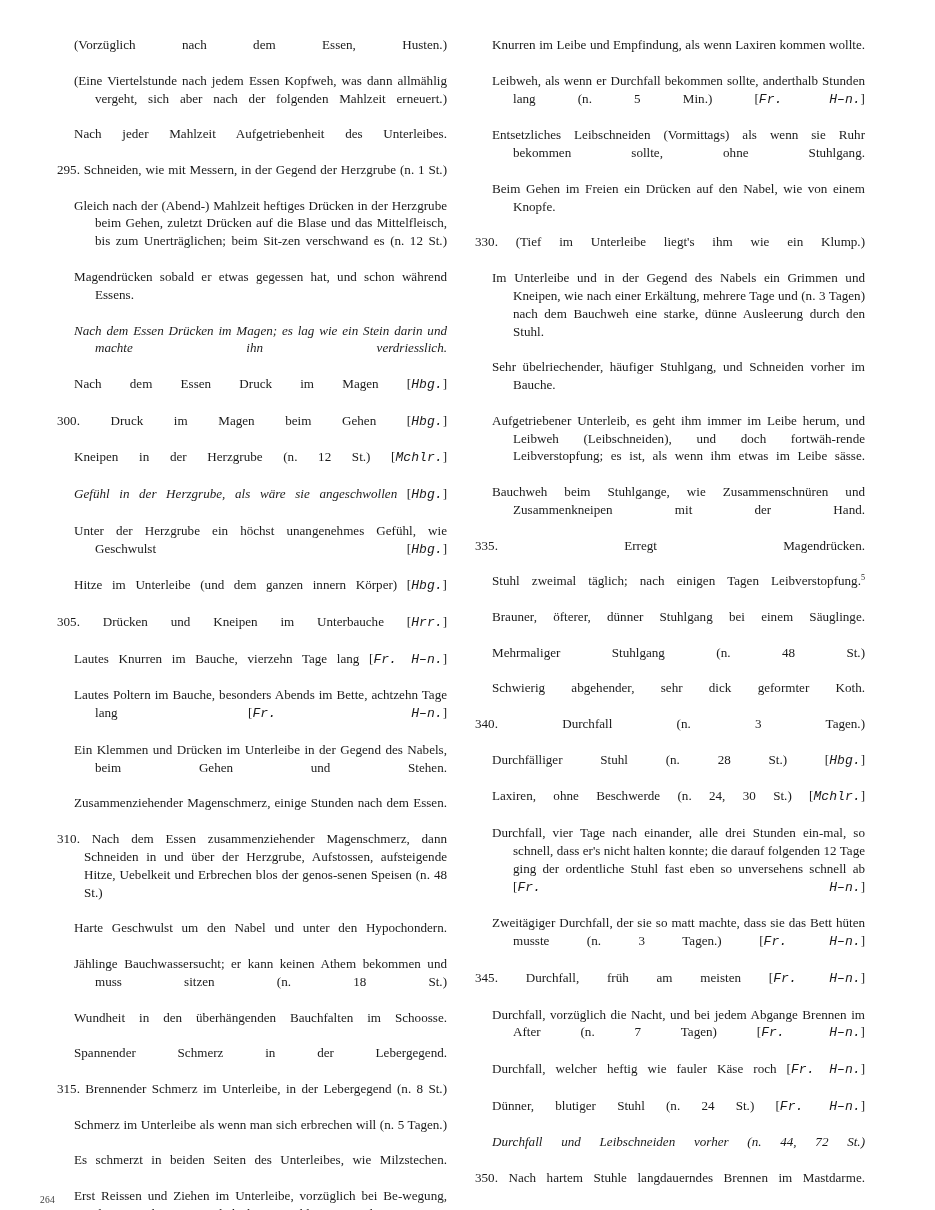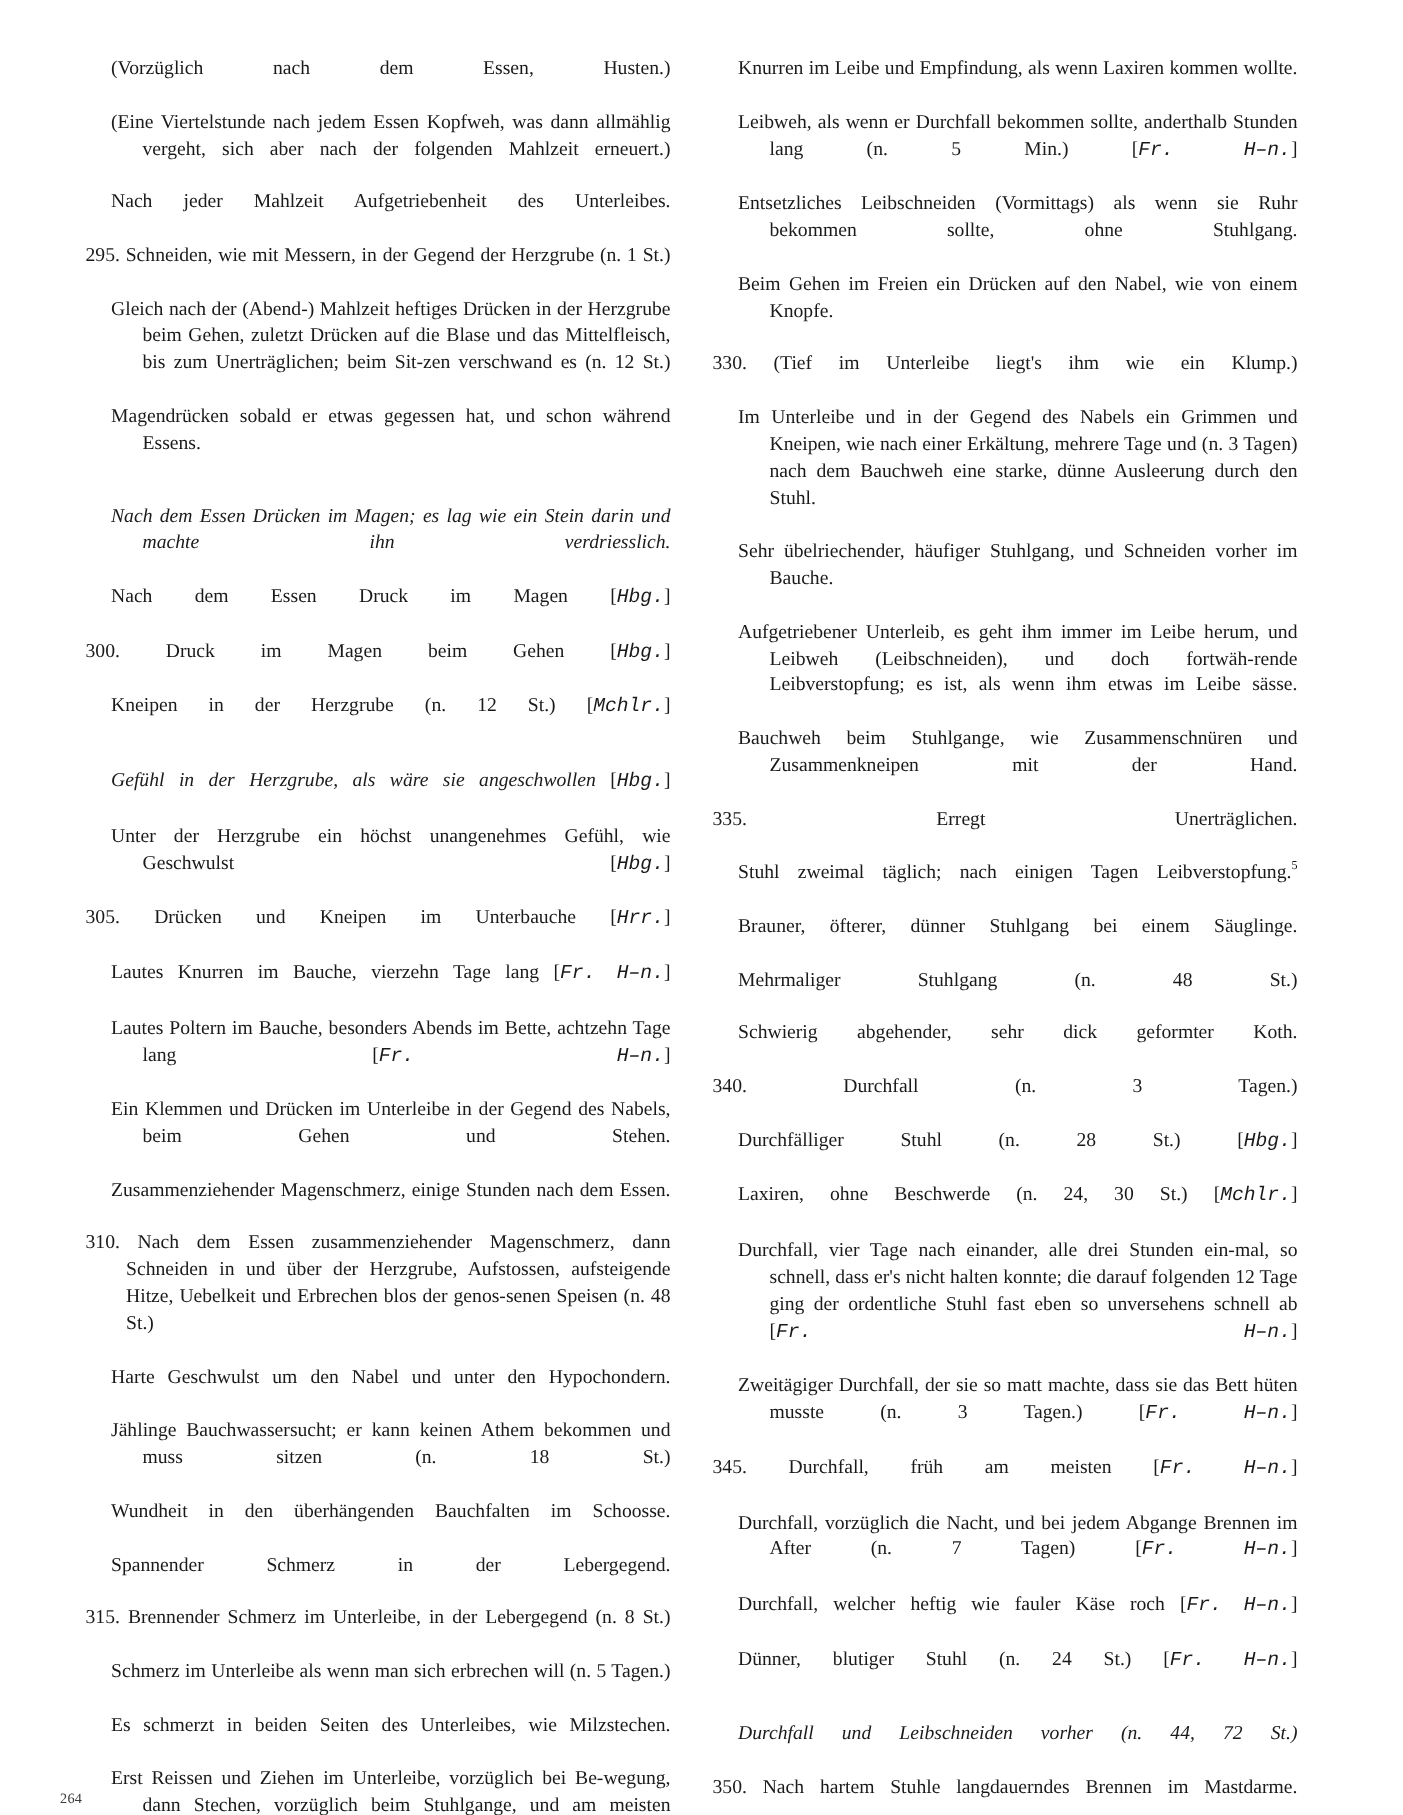--- a/index.html
+++ b/index.html
@@ -53,21 +53,20 @@
   .entry.numbered {
     padding-left: 27px;
     text-indent: -27px;
   }
   .entry.plain {
     padding-left: 38px;
     text-indent: -21px;
   }
   .entry.italic {
     font-style: italic;
-    margin-top: 13px;
   }
   .entry .src {
     font-style: italic;
     font-family: Liberation Mono, monospace;
   }
   .entry.italic .src {
     font-style: italic;
   }
   .entry .upright {
     font-style: normal;
@@ -111,20 +110,21 @@
         <p class="entry plain"><span>Nach jeder Mahlzeit Aufgetriebenheit des Unterleibes.</span></p>
         <p class="entry numbered"><span class="num">295. </span><span>Schneiden, wie mit Messern, in der Gegend der Herzgrube (n. 1 St.)</span></p>
         <p class="entry plain"><span>Gleich nach der (Abend-) Mahlzeit heftiges Drücken in der Herzgrube beim Gehen, zuletzt Drücken auf die Blase und das Mittelfleisch, bis zum Unerträglichen; beim Sit-zen verschwand es (n. 12 St.)</span></p>
         <p class="entry plain"><span>Magendrücken sobald er etwas gegessen hat, und schon während Essens.</span></p>
         <p class="entry plain italic"><span>Nach dem Essen Drücken im Magen; es lag wie ein Stein darin und machte ihn verdriesslich.</span></p>
         <p class="entry plain"><span>Nach dem Essen Druck im Magen</span><span class="upright"> [</span><span class="src">Hbg.</span><span class="upright">]</span></p>
         <p class="entry numbered"><span class="num">300. </span><span>Druck im Magen beim Gehen</span><span class="upright"> [</span><span class="src">Hbg.</span><span class="upright">]</span></p>
         <p class="entry plain"><span>Kneipen in der Herzgrube (n. 12 St.)</span><span class="upright"> [</span><span class="src">Mchlr.</span><span class="upright">]</span></p>
         <p class="entry plain italic"><span>Gefühl in der Herzgrube, als wäre sie angeschwollen</span><span class="upright"> [</span><span class="src">Hbg.</span><span class="upright">]</span></p>
         <p class="entry plain"><span>Unter der Herzgrube ein höchst unangenehmes Gefühl, wie Geschwulst</span><span class="upright"> [</span><span class="src">Hbg.</span><span class="upright">]</span></p>
+        <p class="entry plain"><span>Hitze im Unterleibe (und dem ganzen innern Körper)</span><span class="upright"> [</span><span class="src">Hbg.</span><span class="upright">]</span></p>
         <p class="entry numbered"><span class="num">305. </span><span>Drücken und Kneipen im Unterbauche</span><span class="upright"> [</span><span class="src">Hrr.</span><span class="upright">]</span></p>
         <p class="entry plain"><span>Lautes Knurren im Bauche, vierzehn Tage lang</span><span class="upright"> [</span><span class="src">Fr. H–n.</span><span class="upright">]</span></p>
         <p class="entry plain"><span>Lautes Poltern im Bauche, besonders Abends im Bette, achtzehn Tage lang</span><span class="upright"> [</span><span class="src">Fr. H–n.</span><span class="upright">]</span></p>
         <p class="entry plain"><span>Ein Klemmen und Drücken im Unterleibe in der Gegend des Nabels, beim Gehen und Stehen.</span></p>
         <p class="entry plain"><span>Zusammenziehender Magenschmerz, einige Stunden nach dem Essen.</span></p>
         <p class="entry numbered"><span class="num">310. </span><span>Nach dem Essen zusammenziehender Magenschmerz, dann Schneiden in und über der Herzgrube, Aufstossen, aufsteigende Hitze, Uebelkeit und Erbrechen blos der genos-senen Speisen (n. 48 St.)</span></p>
         <p class="entry plain"><span>Harte Geschwulst um den Nabel und unter den Hypochondern.</span></p>
         <p class="entry plain"><span>Jählinge Bauchwassersucht; er kann keinen Athem bekommen und muss sitzen (n. 18 St.)</span></p>
         <p class="entry plain"><span>Wundheit in den überhängenden Bauchfalten im Schoosse.</span></p>
         <p class="entry plain"><span>Spannender Schmerz in der Lebergegend.</span></p>
@@ -136,21 +136,21 @@
     <div class="column right">
         <p class="entry plain"><span>Knurren im Leibe und Empfindung, als wenn Laxiren kommen wollte.</span></p>
         <p class="entry plain"><span>Leibweh, als wenn er Durchfall bekommen sollte, anderthalb Stunden lang (n. 5 Min.)</span><span class="upright"> [</span><span class="src">Fr. H–n.</span><span class="upright">]</span></p>
         <p class="entry plain"><span>Entsetzliches Leibschneiden (Vormittags) als wenn sie Ruhr bekommen sollte, ohne Stuhlgang.</span></p>
         <p class="entry plain"><span>Beim Gehen im Freien ein Drücken auf den Nabel, wie von einem Knopfe.</span></p>
         <p class="entry numbered"><span class="num">330. </span><span>(Tief im Unterleibe liegt's ihm wie ein Klump.)</span></p>
         <p class="entry plain"><span>Im Unterleibe und in der Gegend des Nabels ein Grimmen und Kneipen, wie nach einer Erkältung, mehrere Tage und (n. 3 Tagen) nach dem Bauchweh eine starke, dünne Ausleerung durch den Stuhl.</span></p>
         <p class="entry plain"><span>Sehr übelriechender, häufiger Stuhlgang, und Schneiden vorher im Bauche.</span></p>
         <p class="entry plain"><span>Aufgetriebener Unterleib, es geht ihm immer im Leibe herum, und Leibweh (Leibschneiden), und doch fortwäh-rende Leibverstopfung; es ist, als wenn ihm etwas im Leibe sässe.</span></p>
         <p class="entry plain"><span>Bauchweh beim Stuhlgange, wie Zusammenschnüren und Zusammenkneipen mit der Hand.</span></p>
-        <p class="entry numbered"><span class="num">335. </span><span>Erregt Unerträglichen.</span></p>
+        <p class="entry numbered"><span class="num">335. </span><span>Erregt Magendrücken.</span></p>
         <p class="entry plain"><span>Stuhl zweimal täglich; nach einigen Tagen Leibverstopfung.</span><sup class="fnmark">5</sup></p>
         <p class="entry plain"><span>Brauner, öfterer, dünner Stuhlgang bei einem Säuglinge.</span></p>
         <p class="entry plain"><span>Mehrmaliger Stuhlgang (n. 48 St.)</span></p>
         <p class="entry plain"><span>Schwierig abgehender, sehr dick geformter Koth.</span></p>
         <p class="entry numbered"><span class="num">340. </span><span>Durchfall (n. 3 Tagen.)</span></p>
         <p class="entry plain"><span>Durchfälliger Stuhl (n. 28 St.)</span><span class="upright"> [</span><span class="src">Hbg.</span><span class="upright">]</span></p>
         <p class="entry plain"><span>Laxiren, ohne Beschwerde (n. 24, 30 St.)</span><span class="upright"> [</span><span class="src">Mchlr.</span><span class="upright">]</span></p>
         <p class="entry plain"><span>Durchfall, vier Tage nach einander, alle drei Stunden ein-mal, so schnell, dass er's nicht halten konnte; die darauf folgenden 12 Tage ging der ordentliche Stuhl fast eben so unversehens schnell ab</span><span class="upright"> [</span><span class="src">Fr. H–n.</span><span class="upright">]</span></p>
         <p class="entry plain"><span>Zweitägiger Durchfall, der sie so matt machte, dass sie das Bett hüten musste (n. 3 Tagen.)</span><span class="upright"> [</span><span class="src">Fr. H–n.</span><span class="upright">]</span></p>
         <p class="entry numbered"><span class="num">345. </span><span>Durchfall, früh am meisten</span><span class="upright"> [</span><span class="src">Fr. H–n.</span><span class="upright">]</span></p>

